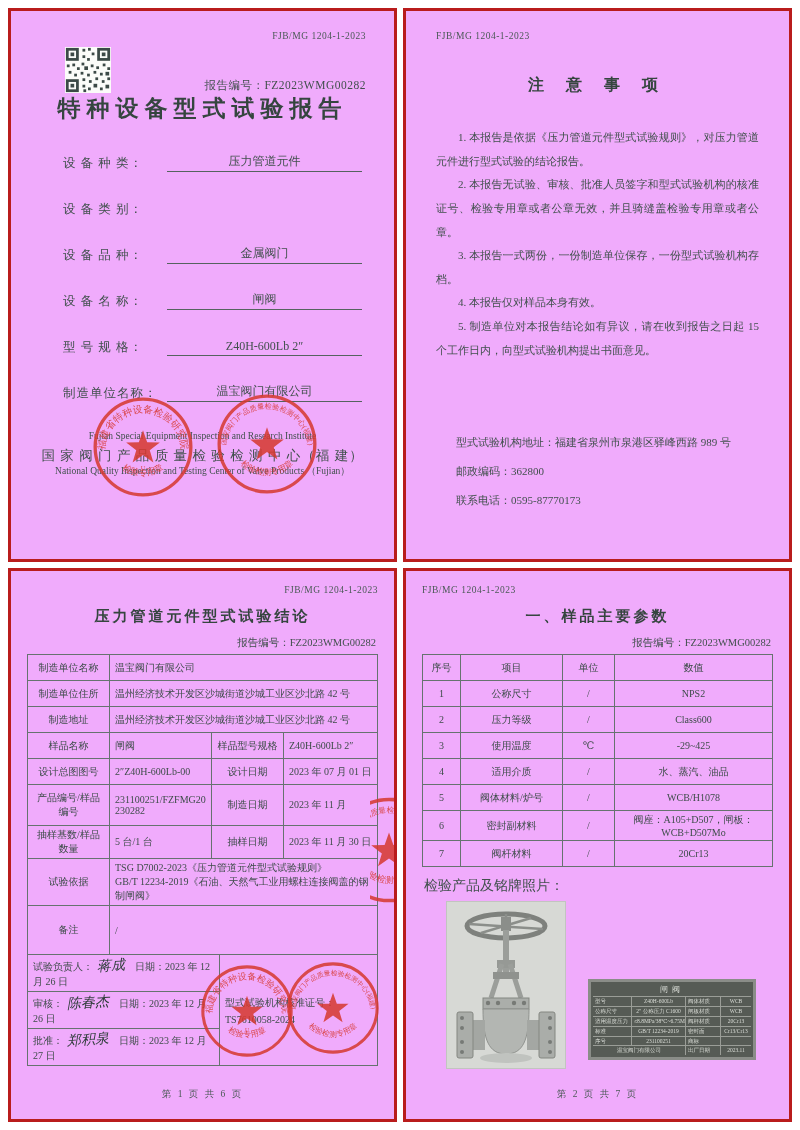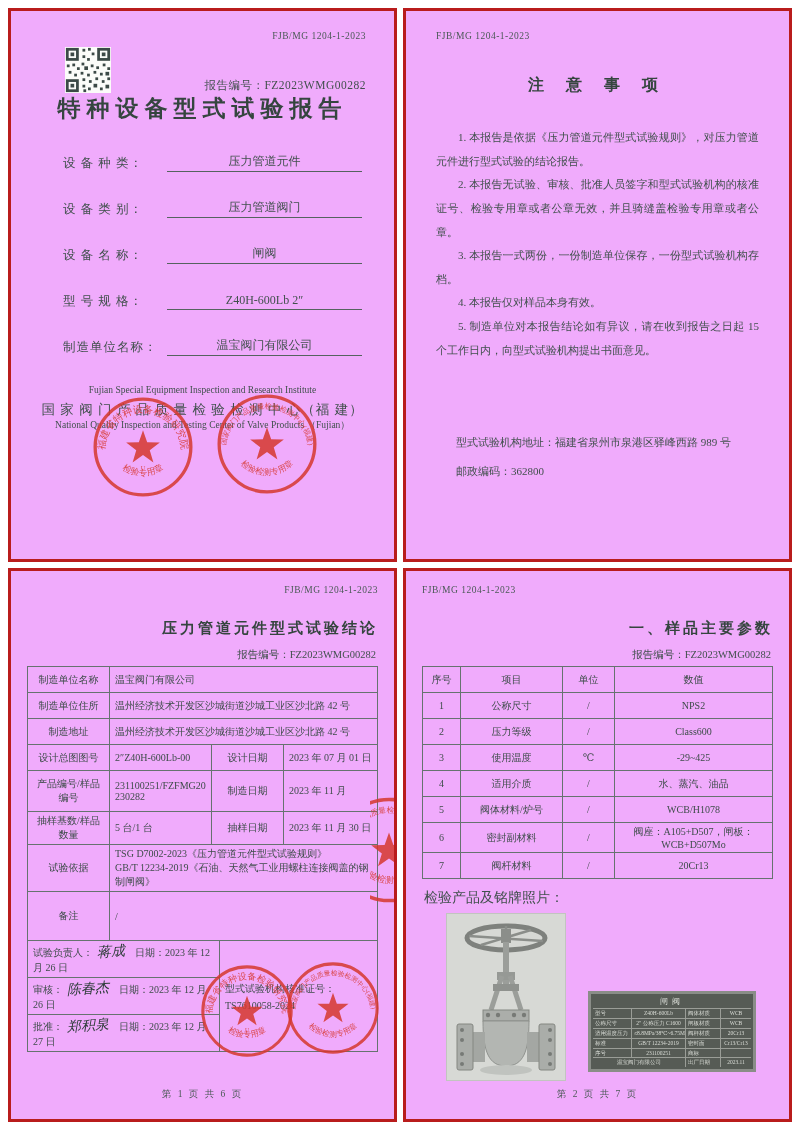--- a/index.html
+++ b/index.html
@@ -29,21 +29,21 @@
   .sf{fill:#d6382e;}
   .stxt{fill:#d6382e;}
   
   .p2{padding:20px 30px;}
   .p2-title{text-align:center;font-size:16px;font-weight:bold;letter-spacing:9px;margin-top:34px;color:#35453f;}
   .notes{margin-top:30px;font-size:11px;line-height:2.15;text-align:justify;}
   .notes p{margin:0;text-indent:2em;}
   .contact{margin-top:66px;font-size:11px;line-height:2.6;margin-left:20px;}
   
   .p34{padding:14px 16px;}
-  .sec-title{text-align:right;font-size:15px;font-weight:bold;letter-spacing:3px;margin-top:24px;color:#35453f;}
+  .sec-title{text-align:center;font-size:15px;font-weight:bold;letter-spacing:3px;margin-top:12px;color:#35453f;}
   .rno-line{font-size:10.5px;text-align:right;margin:10px 2px 4px 0;}
   table.doc{border-collapse:collapse;width:100%;table-layout:fixed;}
   table.doc td{border:1px solid #66736f;font-size:10px;padding:2px 5px;vertical-align:middle;color:#3d4c49;}
   td.lab{text-align:center;padding:2px 2px;}
   .brk{word-break:break-all;}
   .h23{height:21px;} .h38{height:36px;} .h80{height:78px;} .h46{height:44px;}
   .sig-table td{height:32px;font-size:10.5px;}
   .signame{display:inline-block;font-family:"DejaVu Sans",sans-serif;font-style:italic;font-size:14px;
     transform:rotate(-4deg);margin:0 10px 0 4px;color:#2d3c39;}
   .stampcell{position:relative;vertical-align:top;font-size:10px;padding-top:4px;}
@@ -123,21 +123,24 @@
       <div class="report-no">报告编号：FZ2023WMG00282</div>
     </div>
     <div class="p1-title">特种设备型式试验报告</div>
     <div class="fields">
       <div class="frow">
         <span class="flabel">设 备 种 类：</span>
         <span class="fvalue">压力管道元件</span>
       </div>
       <div class="frow">
         <span class="flabel">设 备 类 别：</span>
-        <span class="fvalue">压力管道阀门</span>
+      </div>
+      <div class="frow">
+        <span class="flabel">设 备 品 种：</span>
+        <span class="fvalue">金属阀门</span>
       </div>
       <div class="frow">
         <span class="flabel">设 备 名 称：</span>
         <span class="fvalue">闸阀</span>
       </div>
       <div class="frow">
         <span class="flabel">型 号 规 格：</span>
         <span class="fvalue">Z40H-600Lb 2″</span>
       </div>
       <div class="frow">
@@ -175,20 +178,21 @@
     <div class="notes">
       <p>1. 本报告是依据《压力管道元件型式试验规则》，对压力管道元件进行型式试验的结论报告。</p>
       <p>2. 本报告无试验、审核、批准人员签字和型式试验机构的核准证号、检验专用章或者公章无效，并且骑缝盖检验专用章或者公章。</p>
       <p>3. 本报告一式两份，一份制造单位保存，一份型式试验机构存档。</p>
       <p>4. 本报告仅对样品本身有效。</p>
       <p>5. 制造单位对本报告结论如有异议，请在收到报告之日起 15 个工作日内，向型式试验机构提出书面意见。</p>
     </div>
     <div class="contact">
       <div>型式试验机构地址：福建省泉州市泉港区驿峰西路 989 号</div>
       <div>邮政编码：362800</div>
+      <div>联系电话：0595-87770173</div>
     </div>
   </div>
 
   <div class="page p34">
     <div class="doccode tr">FJB/MG 1204-1-2023</div>
     <div class="sec-title">压力管道元件型式试验结论</div>
     <div class="rno-line">报告编号：FZ2023WMG00282</div>
     <table class="doc">
       <colgroup>
           <col style="width:82px">
@@ -201,20 +205,26 @@
         <td class="lab h23">制造单位名称</td>
         <td colspan="3">温宝阀门有限公司</td>
       </tr>
       <tr>
         <td class="lab h23">制造单位住所</td>
         <td colspan="3">温州经济技术开发区沙城街道沙城工业区沙北路 42 号</td>
       </tr>
       <tr>
         <td class="lab h23">制造地址</td>
         <td colspan="3">温州经济技术开发区沙城街道沙城工业区沙北路 42 号</td>
+      </tr>
+      <tr>
+        <td class="lab h23">样品名称</td>
+        <td>闸阀</td>
+        <td class="lab">样品型号规格</td>
+        <td>Z40H-600Lb 2″</td>
       </tr>
       <tr>
         <td class="lab h23">设计总图图号</td>
         <td>2″Z40H-600Lb-00</td>
         <td class="lab">设计日期</td>
         <td>2023 年 07 月 01 日</td>
       </tr>
       <tr>
         <td class="lab h38">产品编号/样品编号</td>
         <td class="brk">231100251/FZFMG20230282</td>

